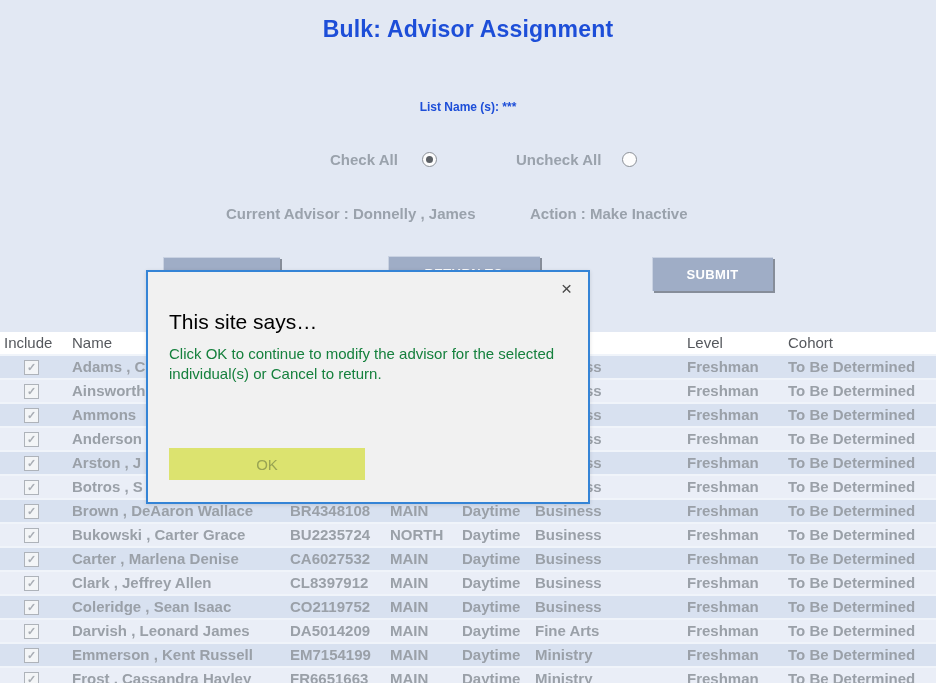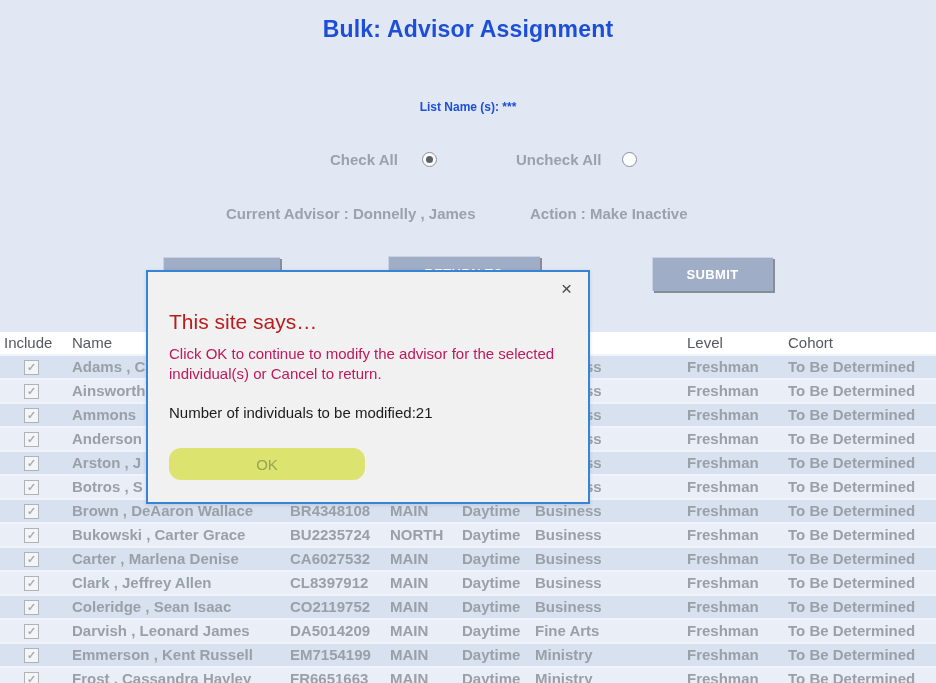--- a/index.html
+++ b/index.html
@@ -52,29 +52,29 @@
   
   #dialog{
     position:absolute; left:146px; top:270px; width:444px; height:234px;
     background:#f1f1f1; border:2px solid #3584d6; box-sizing:border-box; z-index:10;
     box-shadow:0 1px 4px rgba(0,0,0,.12);
   }
   #dialog .close{
     position:absolute; top:6px; right:16px; font-size:19px; color:#4a4a4a;
     cursor:pointer; font-weight:normal;
   }
-  #dialog .dtitle{position:absolute; left:21px; top:38px; font-size:21px; color:#b91c1c;}
+  #dialog .dtitle{position:absolute; left:21px; top:38px; font-size:21px; color:#000000;}
   #dialog .dmsg{position:absolute; left:21px; top:72px; width:400px; font-size:15px;
-    line-height:20px; color:#be185d;}
+    line-height:20px; color:#15803d;}
   #dialog .dcount{position:absolute; left:21px; top:132px; font-size:15px; color:#1c1c1c;}
   #dialog .dbtn{
     position:absolute; top:176px; height:32px; border:0; font-size:15px;
     font-family:"Liberation Sans",sans-serif; cursor:pointer;
   }
-  #dialog .ok{left:21px; width:196px; background:#dce36f; color:#99a453;border-radius:12px;}
+  #dialog .ok{left:21px; width:196px; background:#dce36f; color:#99a453;}
   #dialog .cancel{left:223px; width:194px; background:#c2c2c2; color:#000000;}
 </style>
 </head>
 <body>
 
 <div id="page">
 
   <div id="title" class="abs centered gray-bold">Bulk: Advisor Assignment</div>
 
 
@@ -252,17 +252,16 @@
           <div class="cell c-level">Freshman</div>
           <div class="cell c-cohort">To Be Determined</div>
         </div>
       </div>
   </div>
 
   <div id="dialog">
     <span class="close">×</span>
     <div class="dtitle">This site says…</div>
     <div class="dmsg">Click OK to continue to modify the advisor for the selected individual(s) or Cancel to return.</div>
-    <div class="dcount">Number of individuals to be modified:21</div>
     <button class="dbtn ok">OK</button>
   </div>
 
 </div>
 
 </body></html>

